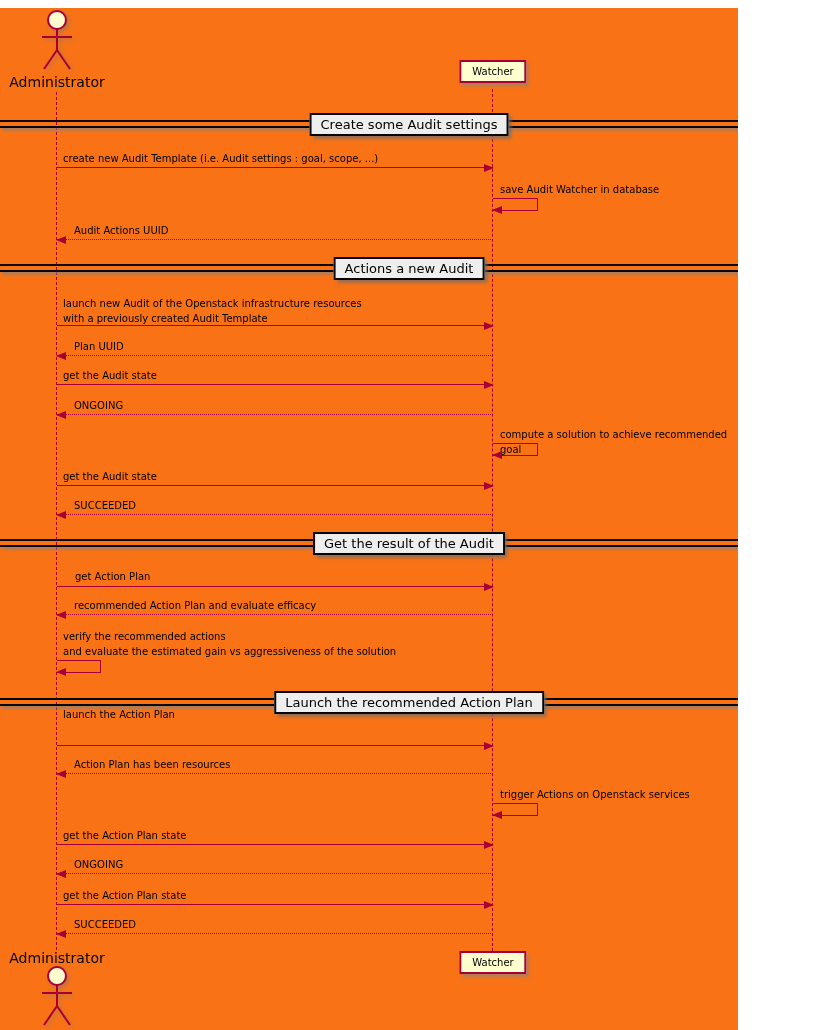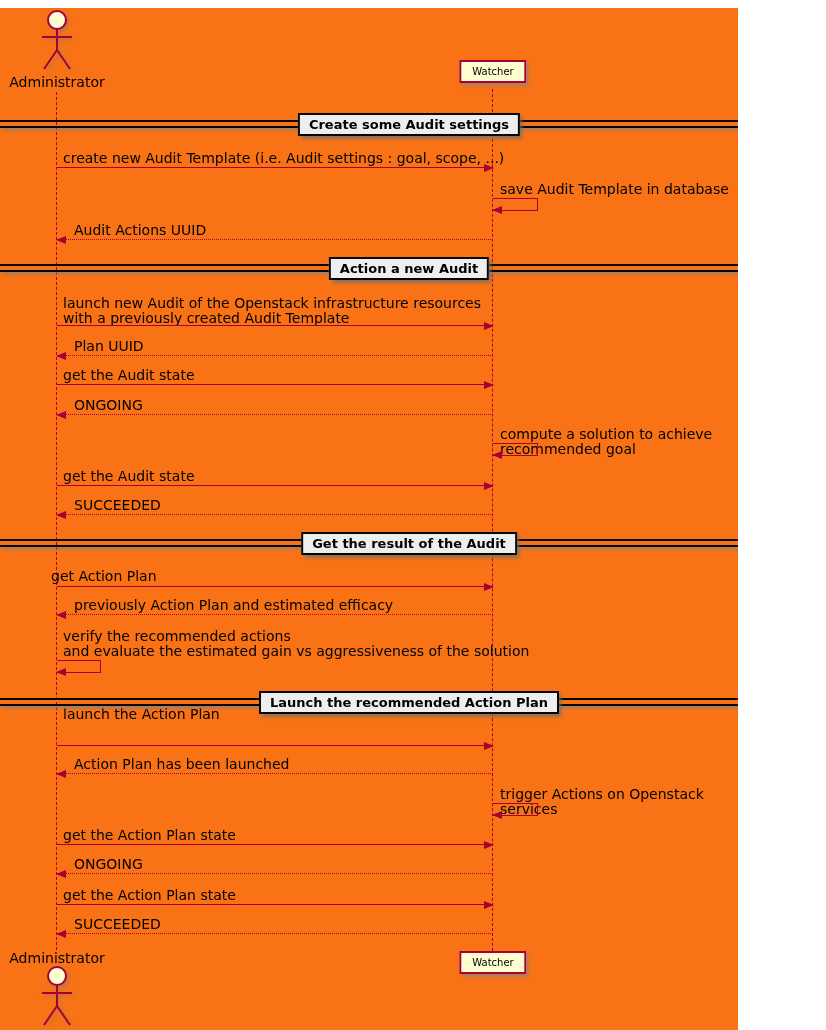--- a/index.html
+++ b/index.html
@@ -26,25 +26,25 @@
   }
   .actor-figure{position:absolute;filter:drop-shadow(2.5px 2.5px 2px rgba(120,120,120,0.55));}
   .divider-lines{
     position:absolute;left:0;width:826px;height:4px;
     border-top:2px solid #060606;border-bottom:2px solid #060606;
     box-shadow:2px 3px 2px rgba(130,130,130,0.55);z-index:1;
   }
   .divider-box{
     position:absolute;left:409px;transform:translateX(-50%);z-index:2;
     background:var(--dfill);border:2px solid #060606;
-    font-size:13px;font-weight:bold;padding:2px 9px;white-space:nowrap;
+    font-size:13px;font-weight:normal;padding:2px 9px;white-space:nowrap;
     box-shadow:3px 3px 3px rgba(110,110,110,0.7);
   }
   .msg-text{
-    position:absolute;font-size:14px;line-height:15px;white-space:pre-line;
+    position:absolute;font-size:10px;line-height:15px;white-space:pre-line;
   }
   .arrow{position:absolute;height:0;border-top:1px solid var(--accent);}
   .arrow.dotted{border-top-style:dotted;}
   .head{position:absolute;width:0;height:0;top:-4px;}
   .head.right{right:-1px;border-top:4px solid transparent;border-bottom:4px solid transparent;border-left:10px solid var(--accent);}
   .head.left{left:-1px;border-top:4px solid transparent;border-bottom:4px solid transparent;border-right:10px solid var(--accent);}
   .selfloop{
     position:absolute;border:1px solid var(--accent);border-left:none;
     width:44px;height:11px;background:transparent;
   }
@@ -72,32 +72,32 @@
   <div class="participant-box" style="left:493px;top:52px;">Watcher</div>
 
   <div class="divider-lines" style="top:112px;"></div>
   <div class="divider-box" style="top:105px;">Create some Audit settings</div>
 
   <div class="msg-text" style="left:63px;top:143px;">create new Audit Template (i.e. Audit settings : goal, scope, ...)</div>
   <div class="arrow" style="left:57px;top:159px;width:436px;">
       <i class="head right"></i>
     </div>
 
-  <div class="msg-text" style="left:500px;top:174px;">save Audit Template in database</div>
+  <div class="msg-text" style="left:500px;top:174px;">save Audit Watcher in database</div>
   <div class="selfloop" style="left:493px;top:190px;">
       <i class="head left"></i>
     </div>
 
   <div class="msg-text" style="left:74px;top:215px;">Audit Actions UUID</div>
   <div class="arrow dotted" style="left:57px;top:231px;width:436px;">
       <i class="head left"></i>
     </div>
 
   <div class="divider-lines" style="top:256px;"></div>
-  <div class="divider-box" style="top:249px;">Action a new Audit</div>
+  <div class="divider-box" style="top:249px;">Actions a new Audit</div>
 
   <div class="msg-text" style="left:63px;top:288px;">launch new Audit of the Openstack infrastructure resources
 with a previously created Audit Template</div>
   <div class="arrow" style="left:57px;top:317px;width:436px;">
       <i class="head right"></i>
     </div>
 
   <div class="msg-text" style="left:74px;top:331px;">Plan UUID</div>
   <div class="arrow dotted" style="left:57px;top:347px;width:436px;">
       <i class="head left"></i>
@@ -124,45 +124,45 @@
     </div>
 
   <div class="msg-text" style="left:74px;top:490px;">SUCCEEDED</div>
   <div class="arrow dotted" style="left:57px;top:506px;width:436px;">
       <i class="head left"></i>
     </div>
 
   <div class="divider-lines" style="top:531px;"></div>
   <div class="divider-box" style="top:524px;">Get the result of the Audit</div>
 
-  <div class="msg-text" style="left:51px;top:561px;text-align:center;">get Action Plan</div>
+  <div class="msg-text" style="left:75px;top:561px;text-align:center;">get Action Plan</div>
   <div class="arrow" style="left:57px;top:578px;width:436px;">
       <i class="head right"></i>
     </div>
 
-  <div class="msg-text" style="left:74px;top:590px;">previously Action Plan and estimated efficacy</div>
+  <div class="msg-text" style="left:74px;top:590px;">recommended Action Plan and evaluate efficacy</div>
   <div class="arrow dotted" style="left:57px;top:606px;width:436px;">
       <i class="head left"></i>
     </div>
 
   <div class="msg-text" style="left:63px;top:621px;">verify the recommended actions
 and evaluate the estimated gain vs aggressiveness of the solution</div>
   <div class="selfloop" style="left:57px;top:652px;width:43px;">
       <i class="head left"></i>
     </div>
 
   <div class="divider-lines" style="top:690px;"></div>
   <div class="divider-box" style="top:683px;">Launch the recommended Action Plan</div>
 
   <div class="msg-text" style="left:63px;top:699px;">launch the Action Plan</div>
   <div class="arrow" style="left:57px;top:737px;width:436px;">
       <i class="head right"></i>
     </div>
 
-  <div class="msg-text" style="left:74px;top:749px;">Action Plan has been launched</div>
+  <div class="msg-text" style="left:74px;top:749px;">Action Plan has been resources</div>
   <div class="arrow dotted" style="left:57px;top:765px;width:436px;">
       <i class="head left"></i>
     </div>
 
   <div class="msg-text" style="left:500px;top:779px;">trigger Actions on Openstack services</div>
   <div class="selfloop" style="left:493px;top:795px;">
       <i class="head left"></i>
     </div>
 
   <div class="msg-text" style="left:63px;top:820px;">get the Action Plan state</div>

